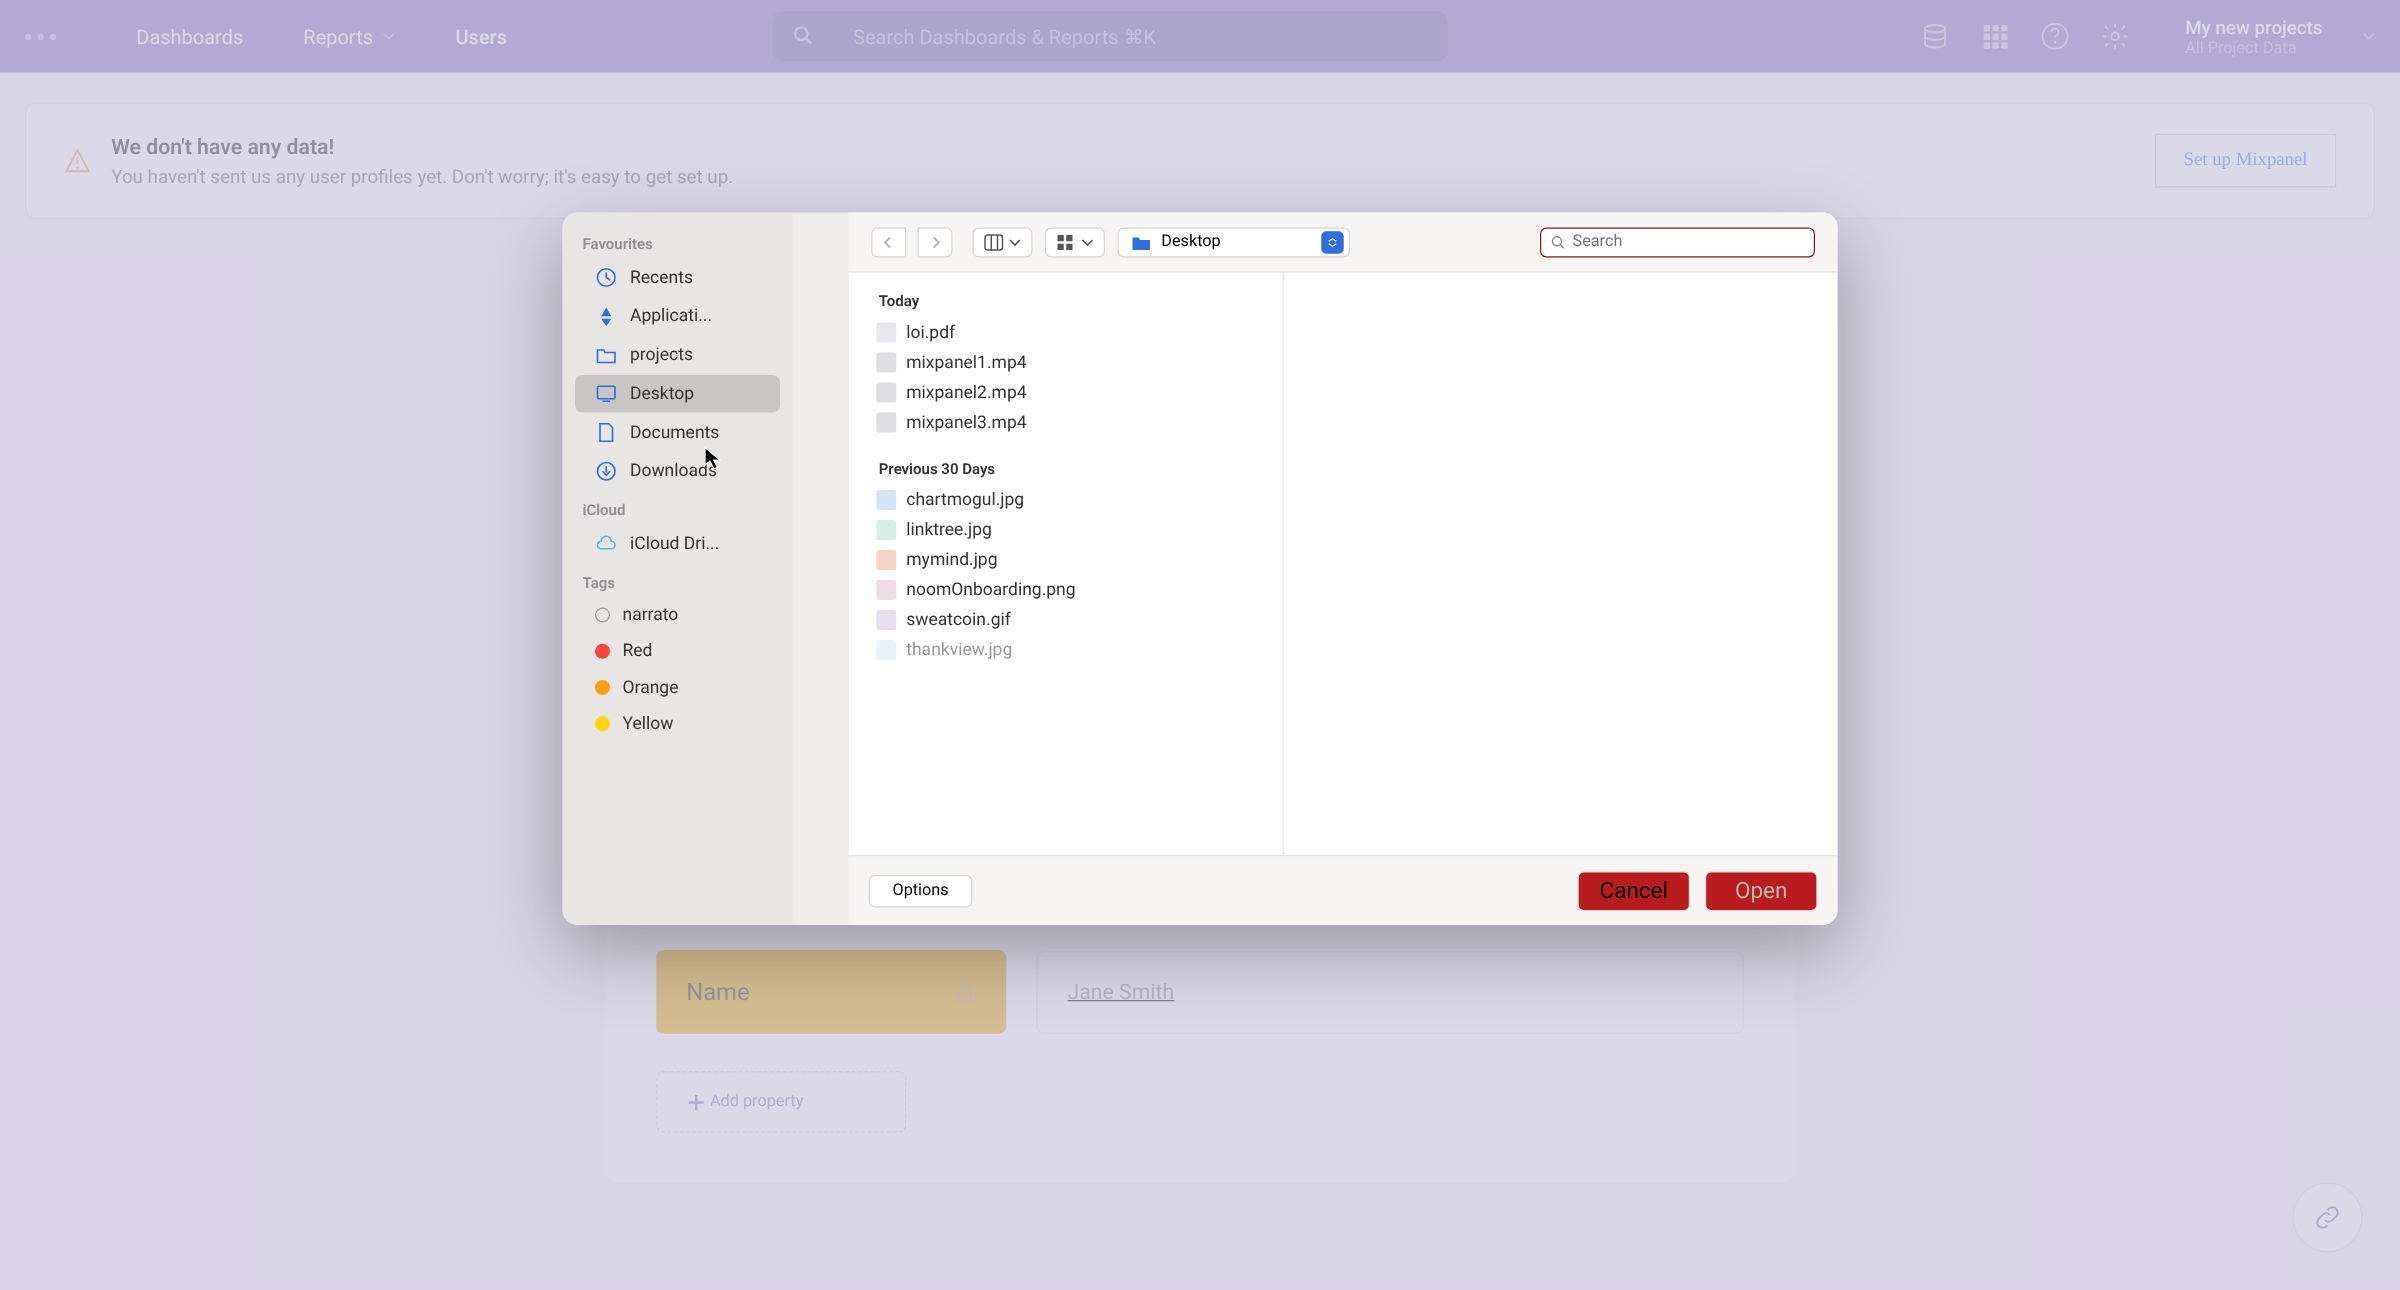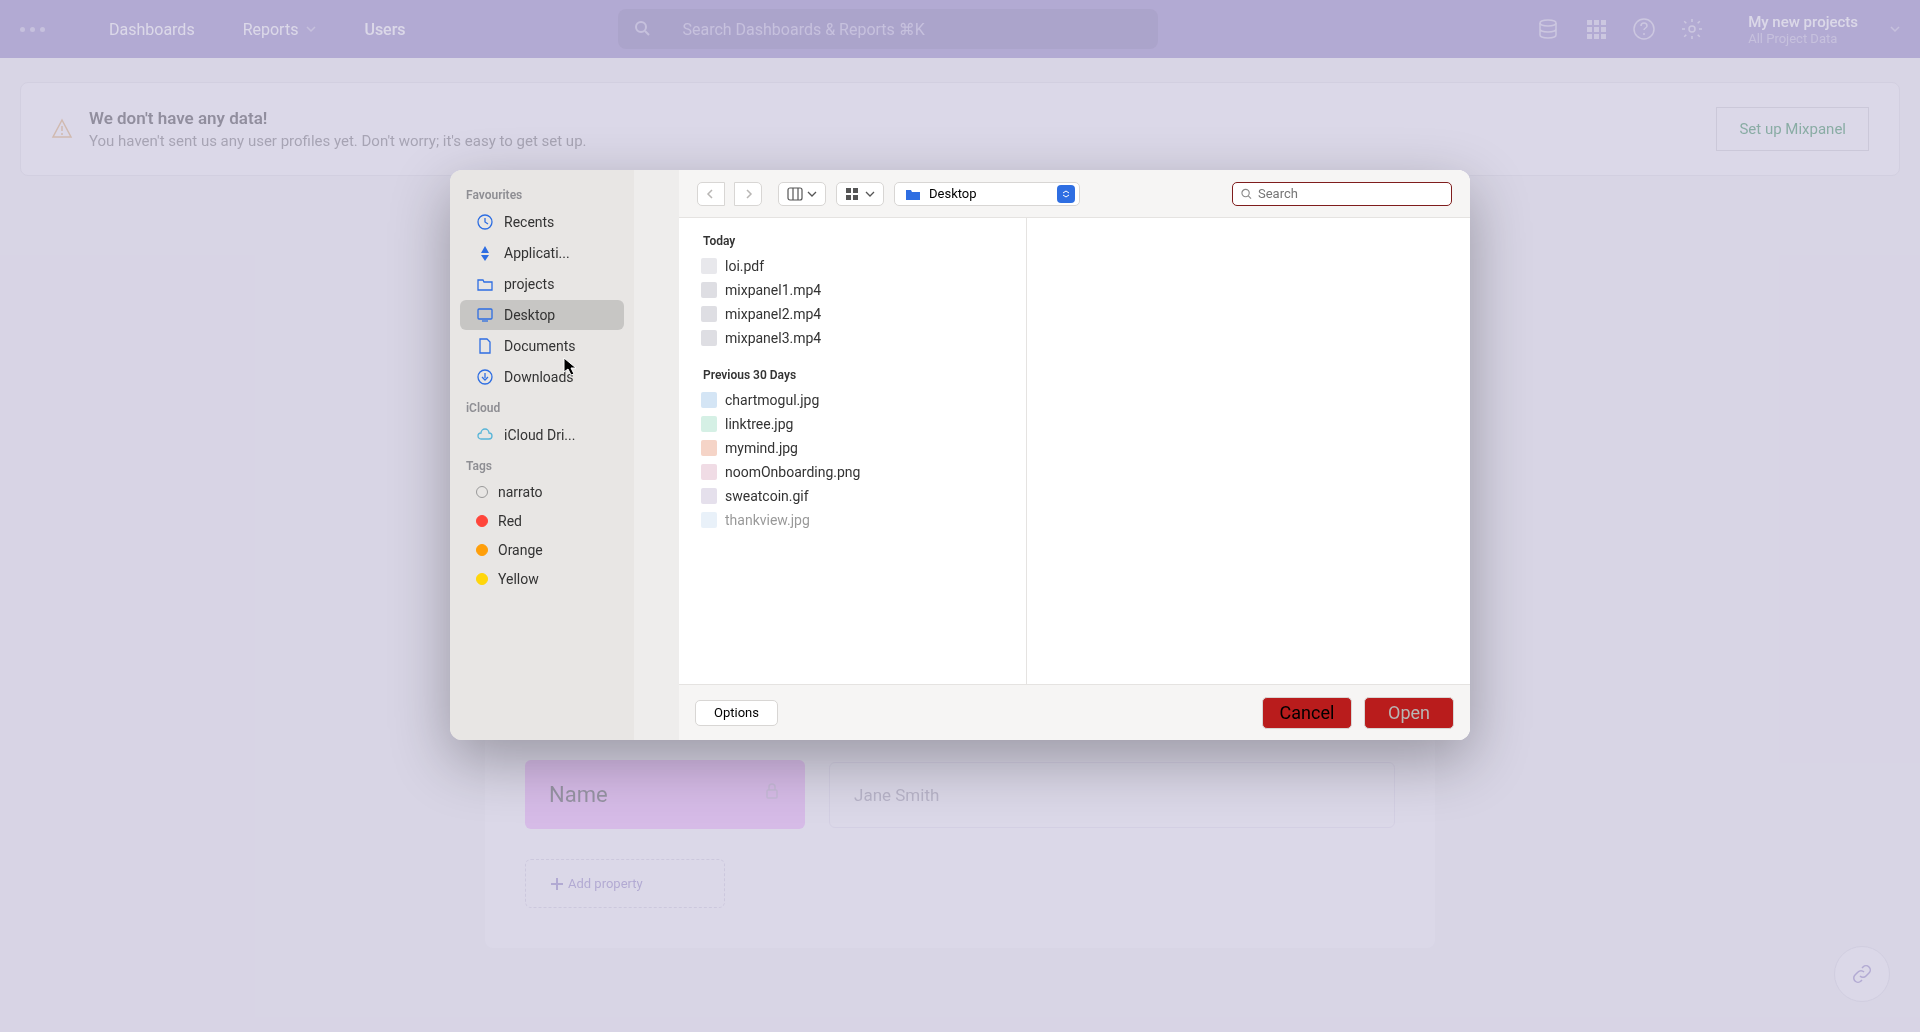--- a/index.html
+++ b/index.html
@@ -18,29 +18,29 @@
 .header-icon { width: 24px; height: 24px; color: #d4cde8; cursor: pointer; }
 .project-box { margin-left: 20px; }
 .project-title { color: #fff; font-size: 15px; font-weight: 500; }
 .project-sub { color: #c4bce0; font-size: 13px; }
 
 
 .banner { margin: 24px 20px; background: #fff; border: 1px solid #e5e5e7; border-radius: 8px; padding: 24px 30px; display: flex; align-items: center; }
 .banner-warn { width: 22px; height: 22px; margin-right: 16px; }
 .banner h3 { font-size: 17px; font-weight: 600; color: #2b2b2b; margin-bottom: 4px; }
 .banner p { font-size: 15px; color: #6b6b6b; }
-.banner-btn { margin-left: auto; border: 1px solid #d0d0d5; background: #fff; padding: 12px 22px; border-radius: 0; font-size: 15px; color: #15803d; cursor: pointer; }
+.banner-btn { margin-left: auto; border: 1px solid #d0d0d5; background: #fff; padding: 12px 22px; border-radius: 0; font-size: 15px; color: #3b82f6; cursor: pointer; font-family: Liberation Serif, serif; }
 
 
 .form-area { width: 950px; margin: 0 auto; background: #fff; border-radius: 8px; padding: 40px; position: absolute; left: 50%; transform: translateX(-50%); top: 720px; }
 .form-row { display: flex; gap: 24px; margin-bottom: 30px; align-items: center; }
-.form-label { flex: 0 0 280px; background: #f0abfc; border-radius: 6px; padding: 22px 24px; display: flex; align-items: flex-start; justify-content: space-between; font-size: 22px; color: #3b3b3b; }
+.form-label { flex: 0 0 280px; background: #eab308; border-radius: 6px; padding: 22px 24px; display: flex; align-items: center; justify-content: space-between; font-size: 19px; color: #3b3b3b; }
 .lock { width: 18px; height: 18px; opacity: 0.6; }
 .form-input { flex: 1; border: 1px solid #e8e5ef; border-radius: 6px; padding: 22px 24px; font-size: 17px; }
-.form-input input { border: none; outline: none; font-size: 17px; width: 100%; }
+.form-input input { border: none; outline: none; font-size: 17px; width: 100%; text-decoration: underline; }
 .form-input input::placeholder { color: #9b98a5; }
 .add-prop { border: 1px dashed #d5d0e0; border-radius: 6px; padding: 16px 24px; display: flex; align-items: center; gap: 4px; color: #8b7cc2; font-size: 13px; cursor: pointer; width: 200px; }
 
 
 .fab { position: absolute; right: 30px; bottom: 30px; width: 56px; height: 56px; border-radius: 50%; background: #fff; border: 1px solid #e0e0e5; display: flex; align-items: center; justify-content: center; cursor: pointer; }
 
 
 .overlay { position: absolute; inset: 0; background: rgba(200,195,220,0.65); }
 
 

